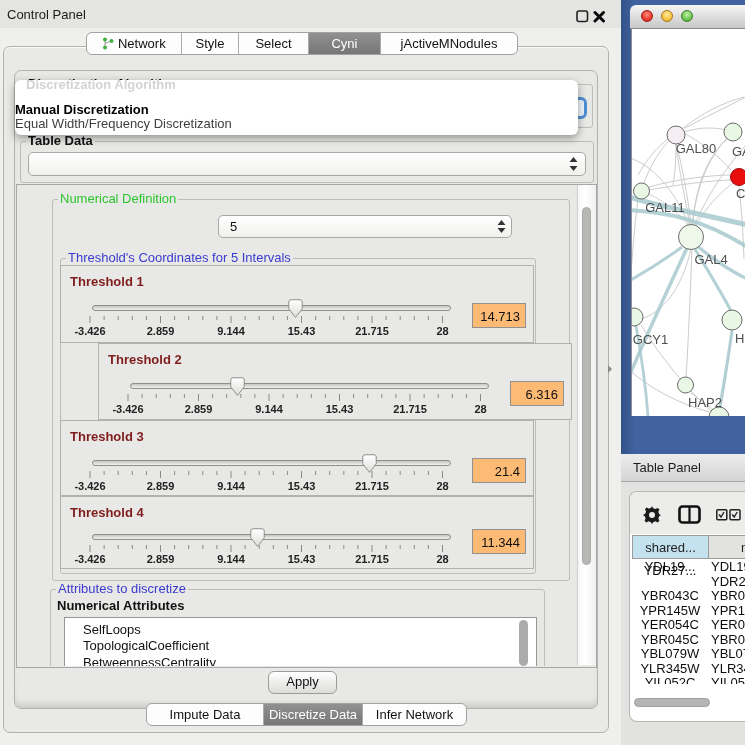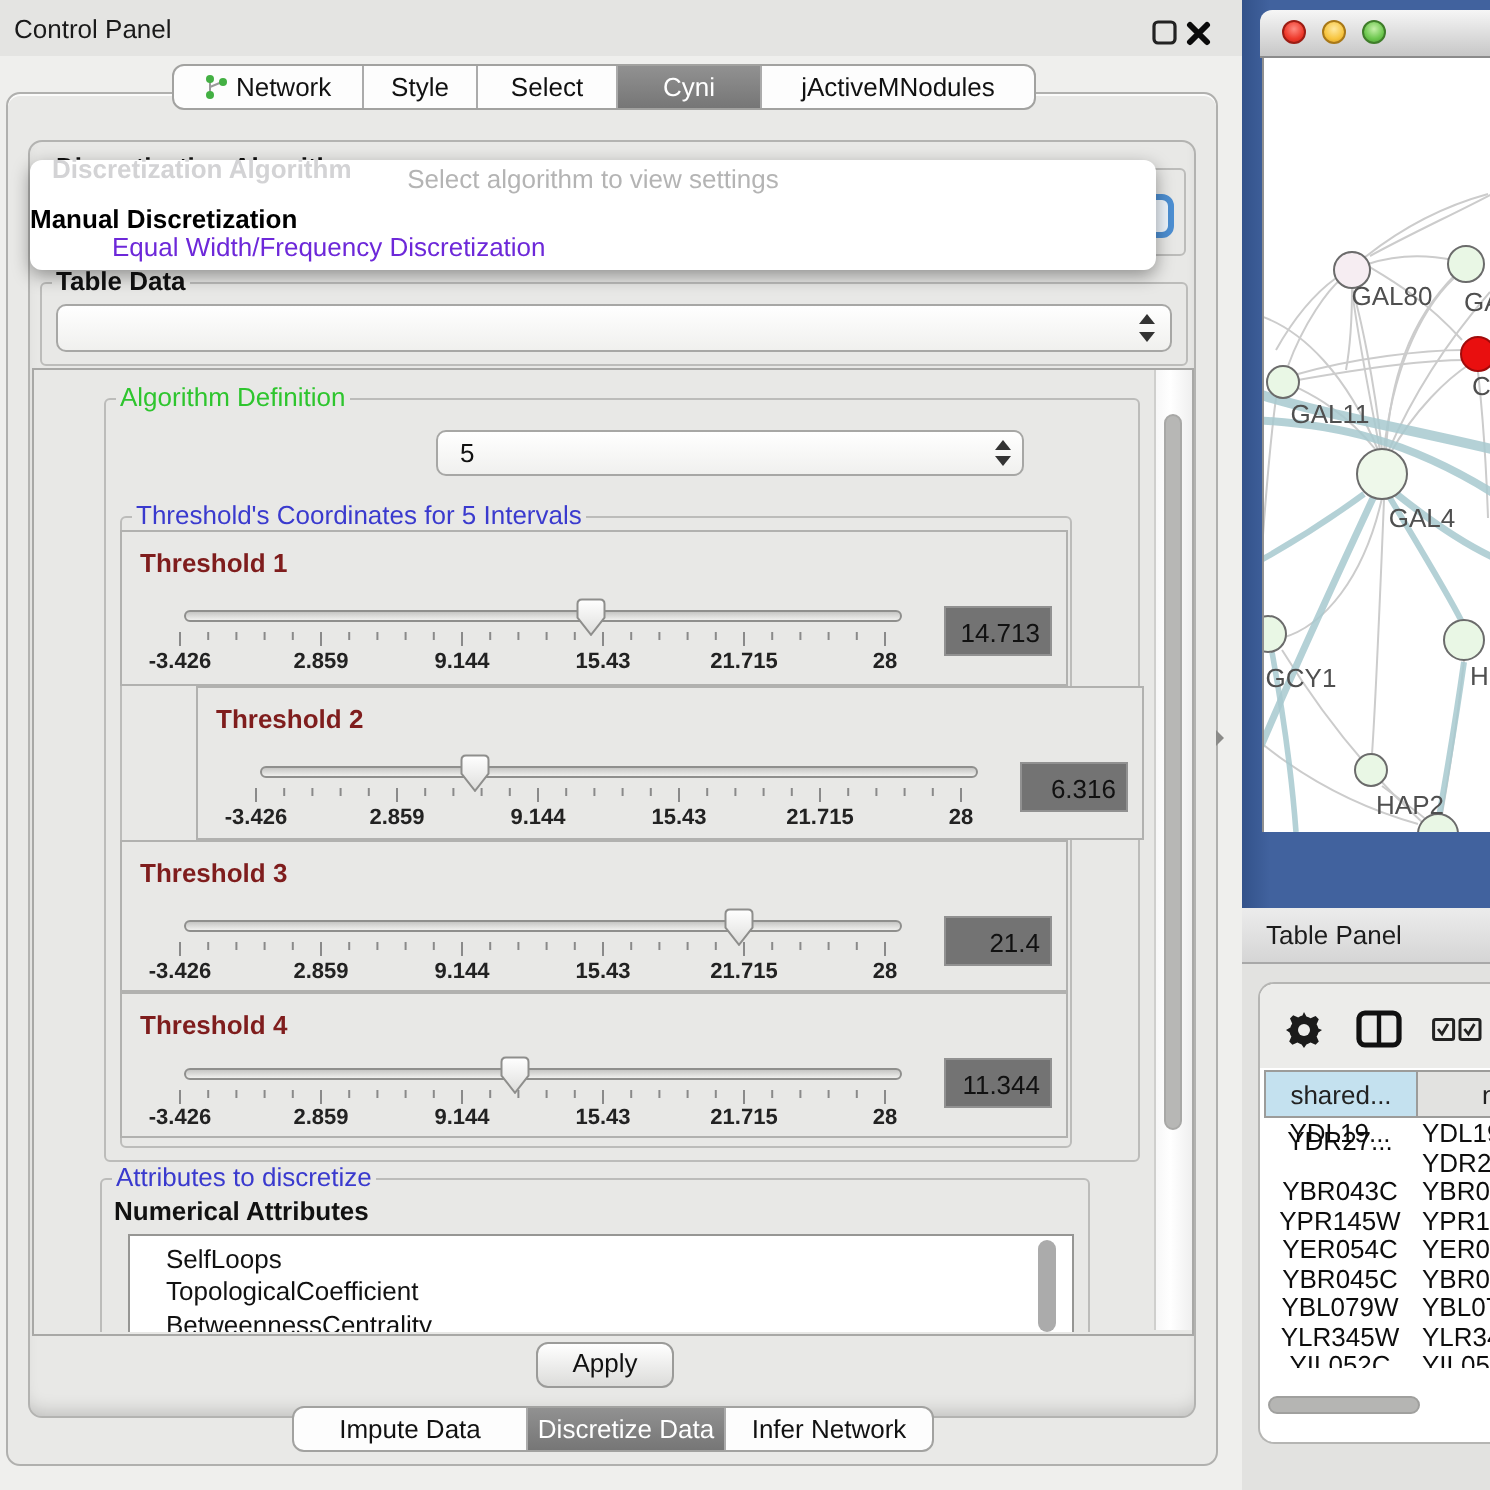--- a/index.html
+++ b/index.html
@@ -22,21 +22,21 @@
   
   .grp{border:1px solid #bcbcba;border-radius:3px;}
   .gtitle{position:absolute;top:-9px;left:5px;background:#e8e8e6;padding:0 2px;font-size:13px;line-height:16px;}
   
   .combo{background:linear-gradient(#ffffff,#f0f0ee);border:1px solid #a7a7a5;border-radius:5px;font-size:13px;color:#111;}
   .combo .ct{position:absolute;left:11px;top:3px;}
   
   .sect{position:absolute;left:43px;width:474px;border:1px solid #b1b1af;box-sizing:border-box;background:#e8e8e6;}
   .thl{position:absolute;left:9px;font-size:13px;font-weight:bold;color:#7f1d1d;}
   .track{position:absolute;left:31px;width:357px;height:4px;border:1px solid #8f8f8d;border-radius:3px;background:linear-gradient(#c6c6c4,#f0f0ee);}
-  .vbox{position:absolute;left:411px;width:54px;height:25px;background:#737373;border:1px solid #919191;font-size:13px;color:#111;text-align:right;line-height:25px;padding-right:5px;box-sizing:border-box;}
+  .vbox{position:absolute;left:411px;width:54px;height:25px;background:#fdba74;border:1px solid #919191;font-size:13px;color:#111;text-align:right;line-height:25px;padding-right:5px;box-sizing:border-box;}
   .tlabels{position:absolute;left:0;width:474px;font-size:11px;font-weight:bold;color:#222;height:12px;}
   .tlabels span{position:absolute;transform:translateX(-50%);white-space:nowrap;}
   .thumb{position:absolute;width:15px;height:19px;}
 </style>
 </head>
 <body>
 <div class="abs" id="titlebar">
     <div class="abs t">Control Panel</div>
   <svg class="abs" style="left:576px;top:10px" width="30" height="13" viewBox="0 0 30 13">
     <rect x="1" y="1" width="10.5" height="10.5" rx="2" fill="none" stroke="#222" stroke-width="1.6"></rect>
@@ -74,21 +74,21 @@
       <path d="M4.5 14 L8.5 9 L0.5 9 Z" fill="#333"></path>
   </svg>
 </div>
 
 <div class="abs" style="left:16px;top:184px;width:579px;height:482px;border:1px solid #a8a8a6;background:#e8e8e6;"></div>
 <div class="abs" style="left:577px;top:185px;width:18px;height:480px;background:linear-gradient(90deg,#f7f7f7,#ffffff 40%,#efefef);border-left:1px solid #cfcfcd;"></div>
 <div class="abs" style="left:582px;top:207px;width:9px;height:358px;background:#b7b7b5;border:1px solid #a8a8a6;border-radius:5px;box-sizing:border-box;"></div>
 <div class="abs" id="scrollcontent" style="left:17px;top:185px;width:560px;height:481px;overflow:hidden;">
 
   <div class="abs grp" style="left:35px;top:14px;width:516px;height:380px;">
-    <div class="gtitle" style="color:#2ec52e;">Algorithm Definition</div>
+    <div class="gtitle" style="color:#2ec52e;">Numerical Definition</div>
   </div>
   <div class="abs combo" style="left:201px;top:30px;width:292px;height:21px;">
     <div class="ct">5</div>
     <svg class="abs" style="left:278px;top:4px" width="9" height="13" viewBox="0 0 9 13">
       <path d="M4.5 0 L8.5 5 L0.5 5 Z" fill="#333"></path>
         <path d="M4.5 13 L8.5 8 L0.5 8 Z" fill="#333"></path>
     </svg>
   </div>
   <div class="abs grp" style="left:43px;top:73px;width:474px;height:314px;">
     <div class="gtitle" style="color:#3a3ace;background:#e8e8e6;">Threshold's Coordinates for 5 Intervals</div>
@@ -312,23 +312,22 @@
   <div class="tb sel" style="width:99px">Discretize Data</div>
   <div class="tb" style="width:104px">Infer Network</div>
 </div>
 
 <svg class="abs" style="left:607px;top:365px" width="6" height="8" viewBox="0 0 6 8">
     <path d="M1 0 L5 4 L1 8 Z" fill="#8a8a88"></path>
   </svg>
 
 <div class="abs" style="left:15px;top:80px;width:563px;height:55px;background:#fff;border-radius:6px;box-shadow:0 3px 9px rgba(0,0,0,.38);z-index:40;">
   <div class="abs bold" style="left:11px;top:-3px;font-size:13px;color:#d3d3d5;">Discretization Algorithm</div>
-  <div class="abs" style="left:0;top:2px;width:563px;text-align:center;font-size:13px;color:#b4b4b4;">Select algorithm to view settings</div>
   <div class="abs bold" style="left:0px;top:22px;font-size:13px;color:#000;">Manual Discretization</div>
-  <div class="abs" style="left:0px;top:36px;font-size:13px;color:#6d28d9;padding-left:41px;">Equal Width/Frequency Discretization</div>
+  <div class="abs" style="left:0px;top:36px;font-size:13px;color:#404040;">Equal Width/Frequency Discretization</div>
 </div>
 
 <div class="abs" id="desktop" style="left:621px;top:0;width:124px;height:454px;background:linear-gradient(90deg,#33528a,#41629e 14px,#41629e);"></div>
 
 <div class="abs" style="left:630px;top:5px;width:115px;height:23px;background:linear-gradient(#f6f6f6,#c7c7c7);border-bottom:1px solid #8b8b8b;border-radius:6px 0 0 0;">
   <div class="abs" style="left:11px;top:5px;width:12px;height:12px;border-radius:6px;background:radial-gradient(circle at 50% 35%,#ff8a80,#ee3a2c 60%,#c62016);border:0.5px solid #9c1d14;box-sizing:border-box;"></div>
   <div class="abs" style="left:31px;top:5px;width:12px;height:12px;border-radius:6px;background:radial-gradient(circle at 50% 35%,#ffe9a0,#f7c540 60%,#d99a22);border:0.5px solid #a87818;box-sizing:border-box;"></div>
   <div class="abs" style="left:51px;top:5px;width:12px;height:12px;border-radius:6px;background:radial-gradient(circle at 50% 35%,#c4f0a8,#6cc74e 60%,#4b9a33);border:0.5px solid #3f7d2a;box-sizing:border-box;"></div>
 </div>
 <div class="abs" id="canvas" style="left:631px;top:29px;width:114px;height:387px;background:#fff;border-left:1px solid #909090;overflow:hidden;">

